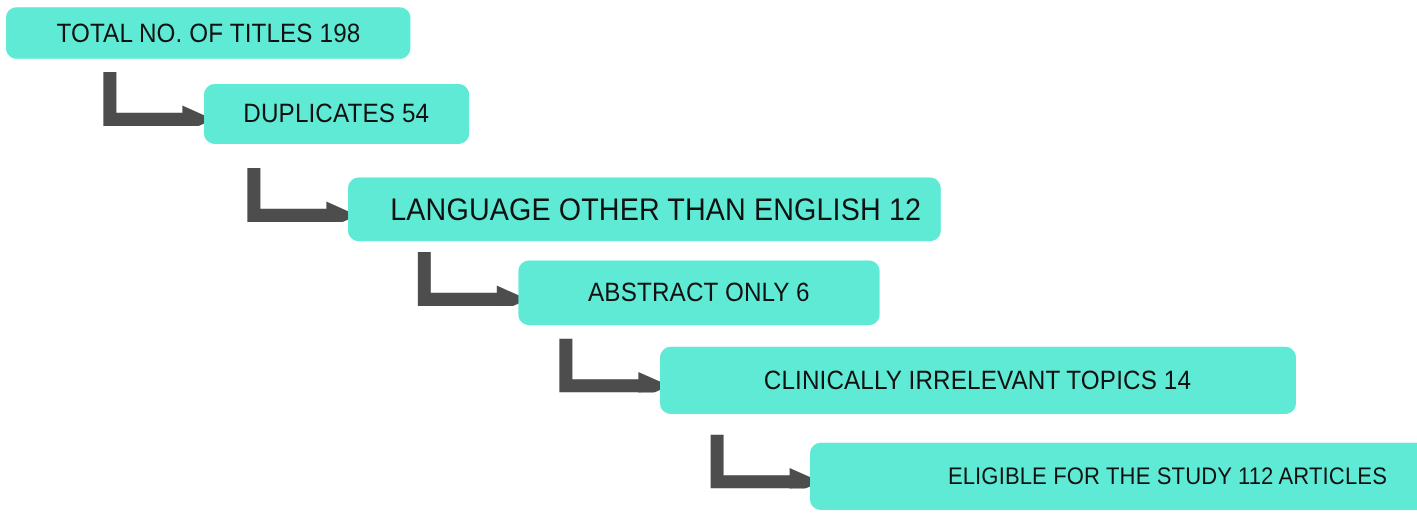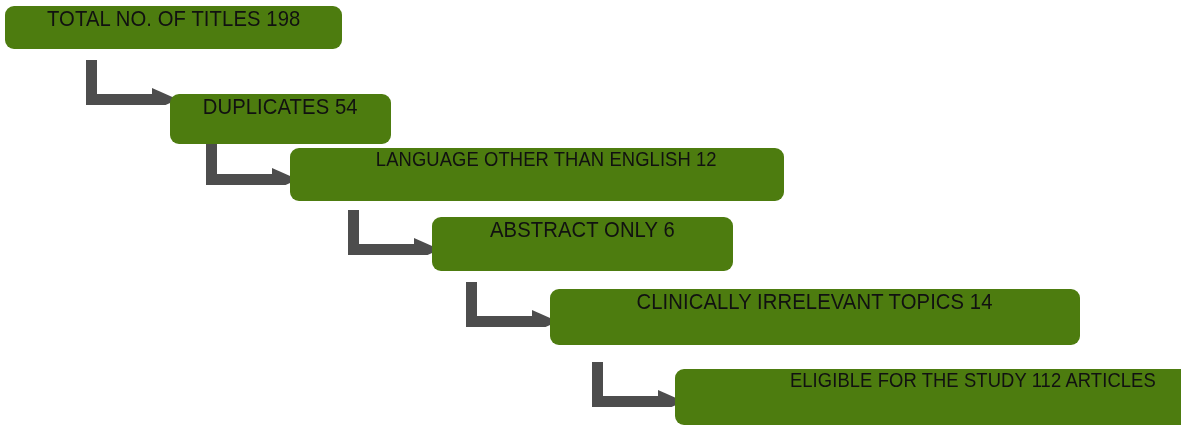--- a/index.html
+++ b/index.html
@@ -12,24 +12,24 @@
     position: relative;
     width: 1181px;
     height: 434px;
     background: #ffffff;
     overflow: hidden;
     font-family: "Liberation Sans", "DejaVu Sans", sans-serif;
   }
   .node {
     position: absolute;
     box-sizing: border-box;
-    background: #4d7c0f;
+    background: #5eead4;
     border-radius: 9px;
     display: flex;
-    align-items: flex-start;
+    align-items: center;
     justify-content: center;
     color: #111111;
     font-weight: 400;
     letter-spacing: 0.1px;
     white-space: nowrap;
     padding: 0 16px;
     font-stretch: condensed;
   }
   .node .node-label {
     display: block;
@@ -80,25 +80,25 @@
     <svg width="92" height="45" viewBox="0 0 92 45" aria-hidden="true">
       <path d="M0,0 H11 V34 H68 V45 H0 Z" fill="#4d4d4d"></path>
       <path d="M66,28 L92,39.5 L66,51 Z" fill="#4d4d4d"></path>
     </svg>
   </div>
 
   <div class="node" style="left:5px; top:6px; width:337px; height:43px; font-size:22px;">
     <span class="node-label">TOTAL NO. OF TITLES 198</span>
   </div>
 
-  <div class="node" style="left:170px; top:70px; width:221px; height:50px; font-size:22px;margin-top:24px;">
+  <div class="node" style="left:170px; top:70px; width:221px; height:50px; font-size:22px;">
     <span class="node-label">DUPLICATES 54</span>
   </div>
 
-  <div class="node" style="left:290px; top:148px; width:494px; height:53px; font-size:20px;padding-left:35px;">
+  <div class="node" style="left:290px; top:148px; width:494px; height:53px; font-size:26px;padding-left:35px;">
     <span class="node-label">LANGUAGE OTHER THAN ENGLISH 12</span>
   </div>
 
   <div class="node" style="left:432px; top:217px; width:301px; height:54px; font-size:22px;">
     <span class="node-label">ABSTRACT ONLY 6</span>
   </div>
 
   <div class="node" style="left:550px; top:289px; width:530px; height:56px; font-size:22px;">
     <span class="node-label">CLINICALLY IRRELEVANT TOPICS 14</span>
   </div>

